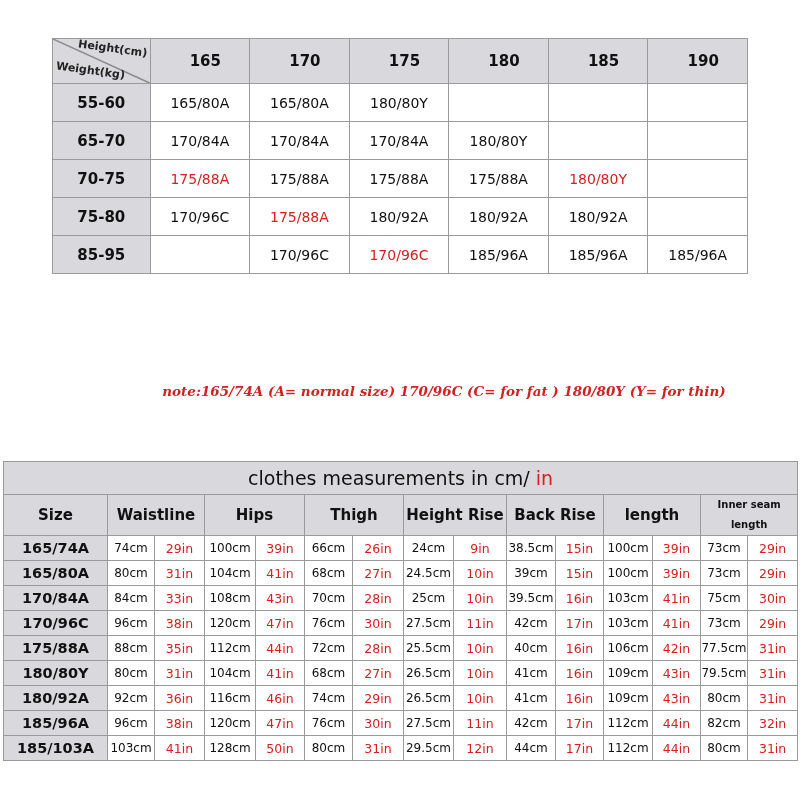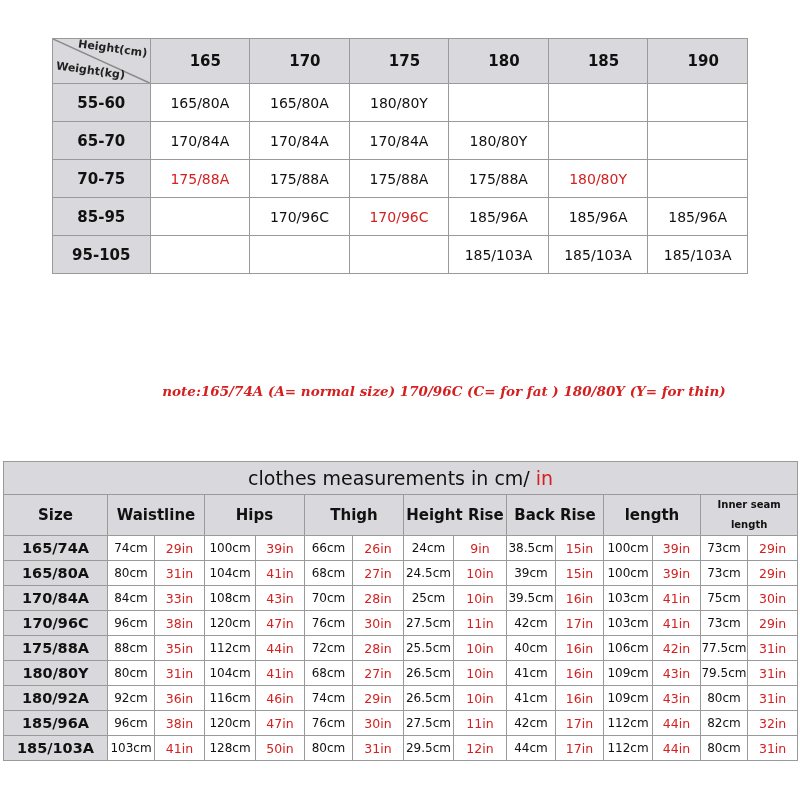--- a/index.html
+++ b/index.html
@@ -85,36 +85,36 @@
       <tr>
         <td class="row-h">70-75</td>
         <td class="cell red">175/88A</td>
         <td class="cell">175/88A</td>
         <td class="cell">175/88A</td>
         <td class="cell">175/88A</td>
         <td class="cell red">180/80Y</td>
         <td class="cell"></td>
       </tr>
       <tr>
+        <td class="row-h">75-80</td>
+        <td class="cell">170/96C</td>
+        <td class="cell red">175/88A</td>
+        <td class="cell">180/92A</td>
+        <td class="cell">180/92A</td>
+        <td class="cell">180/92A</td>
+        <td class="cell"></td>
+      </tr>
+      <tr>
         <td class="row-h">85-95</td>
         <td class="cell"></td>
         <td class="cell">170/96C</td>
         <td class="cell red">170/96C</td>
         <td class="cell">185/96A</td>
         <td class="cell">185/96A</td>
         <td class="cell">185/96A</td>
-      </tr>
-      <tr>
-        <td class="row-h">95-105</td>
-        <td class="cell"></td>
-        <td class="cell"></td>
-        <td class="cell"></td>
-        <td class="cell">185/103A</td>
-        <td class="cell">185/103A</td>
-        <td class="cell">185/103A</td>
       </tr>
     </tbody>
 </table>
 
 <div id="note">note:165/74A (A= normal size) 170/96C (C= for fat ) 180/80Y (Y= for thin)</div>
 
 <table id="measure">
   <colgroup>
     <col style="width:104px">
     <col style="width:47px">

